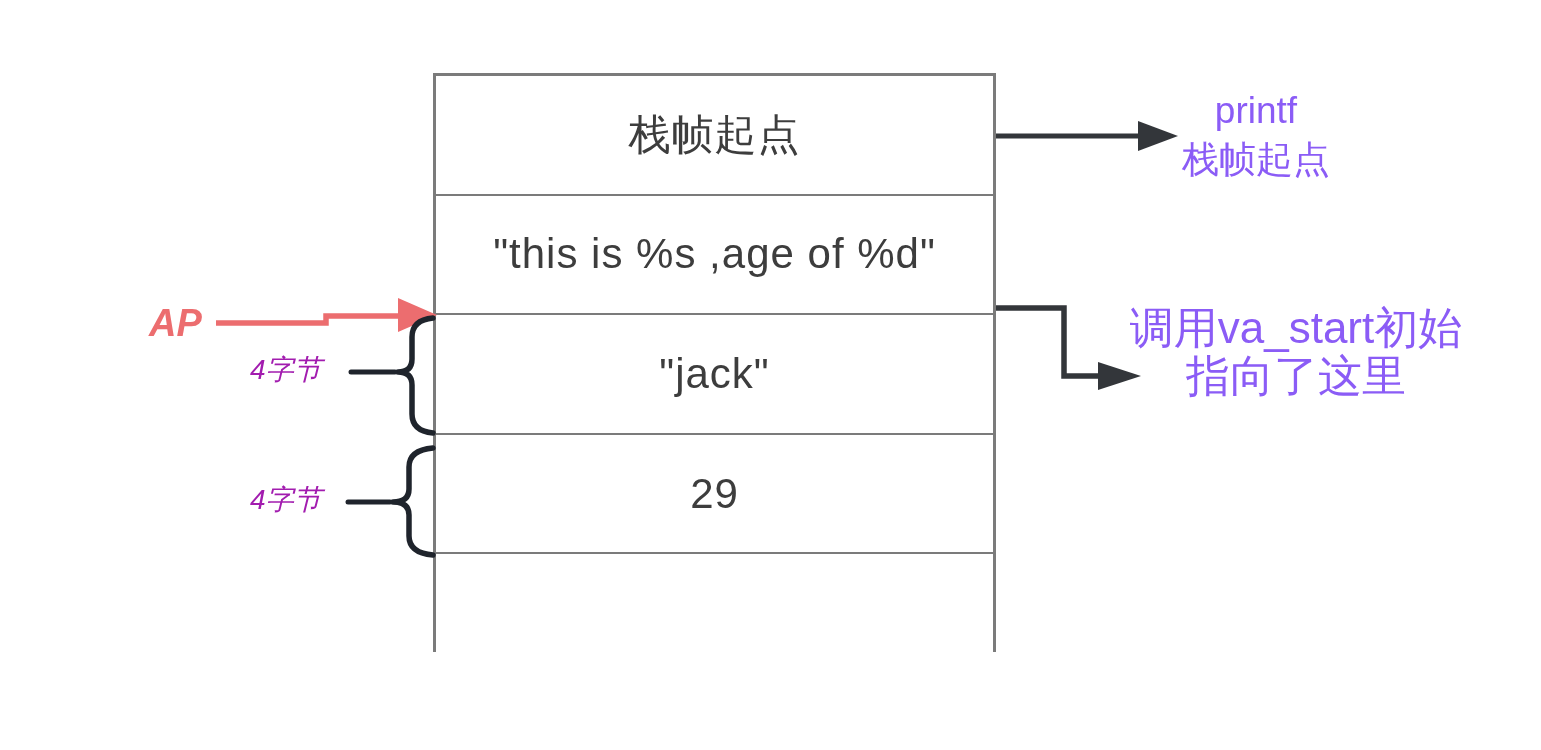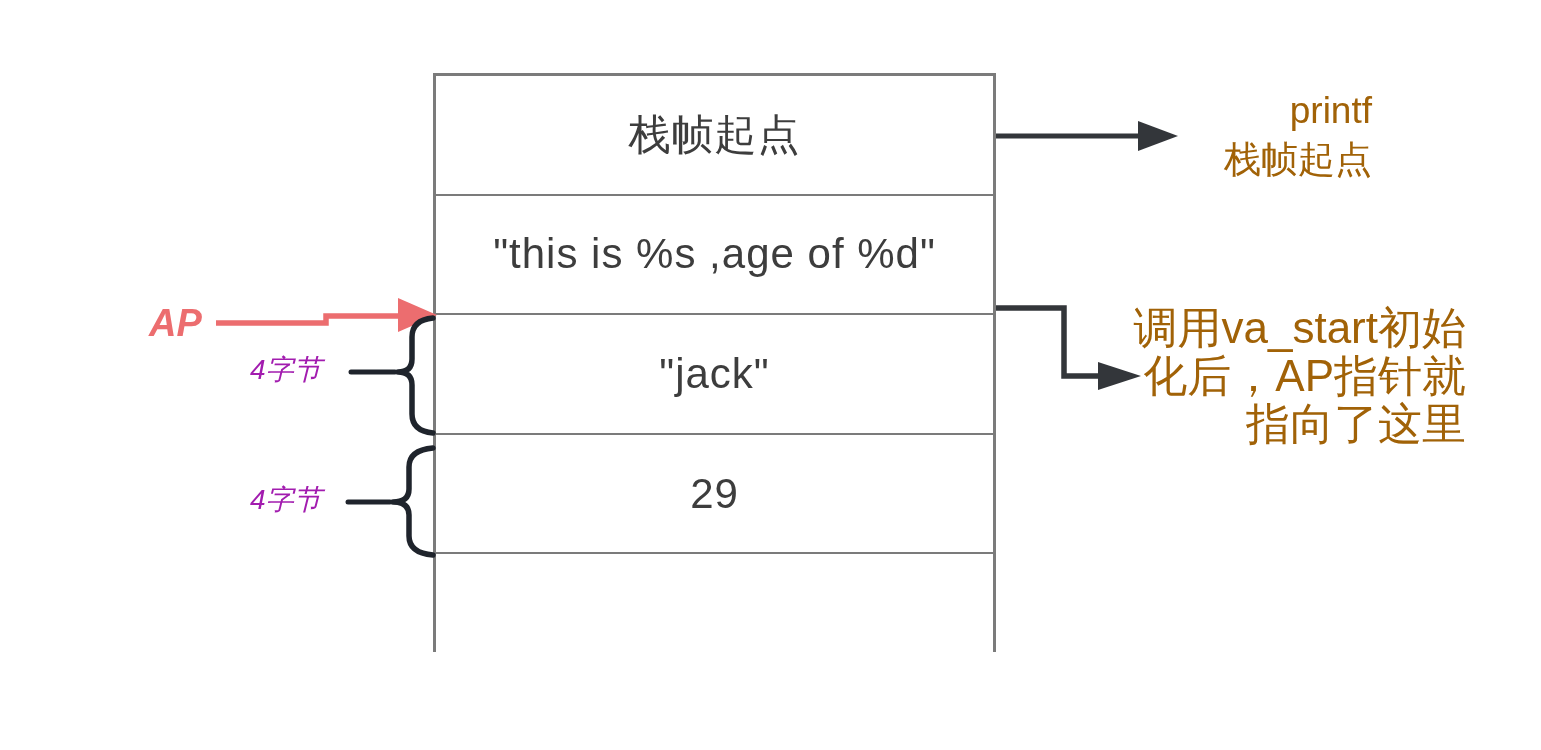--- a/index.html
+++ b/index.html
@@ -59,22 +59,22 @@
   }
   .byte-label {
     font-size: 28px;
     color: #a21caf;
   }
   .byte-label.first  { left: 250px; top: 351px; }
   .byte-label.second { left: 250px; top: 481px; }
 
   .note {
     position: absolute;
-    text-align: right;
-    color: #a16207;
+    text-align: center;
+    color: #8b5cf6;
   }
   .note-printf {
     left: 1140px; top: 86px;
     width: 232px;
     font-size: 37px;
     line-height: 49px;
   }
   .note-vastart {
     left: 1126px; top: 304px;
     width: 340px;
@@ -129,17 +129,16 @@
 
   <div class="lbl byte-label second">4字节</div>
 
   <div class="note note-printf">
     <div>printf</div>
     <div>栈帧起点</div>
   </div>
 
   <div class="note note-vastart">
     <div>调用va_start初始</div>
-    <div>化后，AP指针就</div>
     <div>指向了这里</div>
   </div>
 
 </div>
 
 </body></html>

